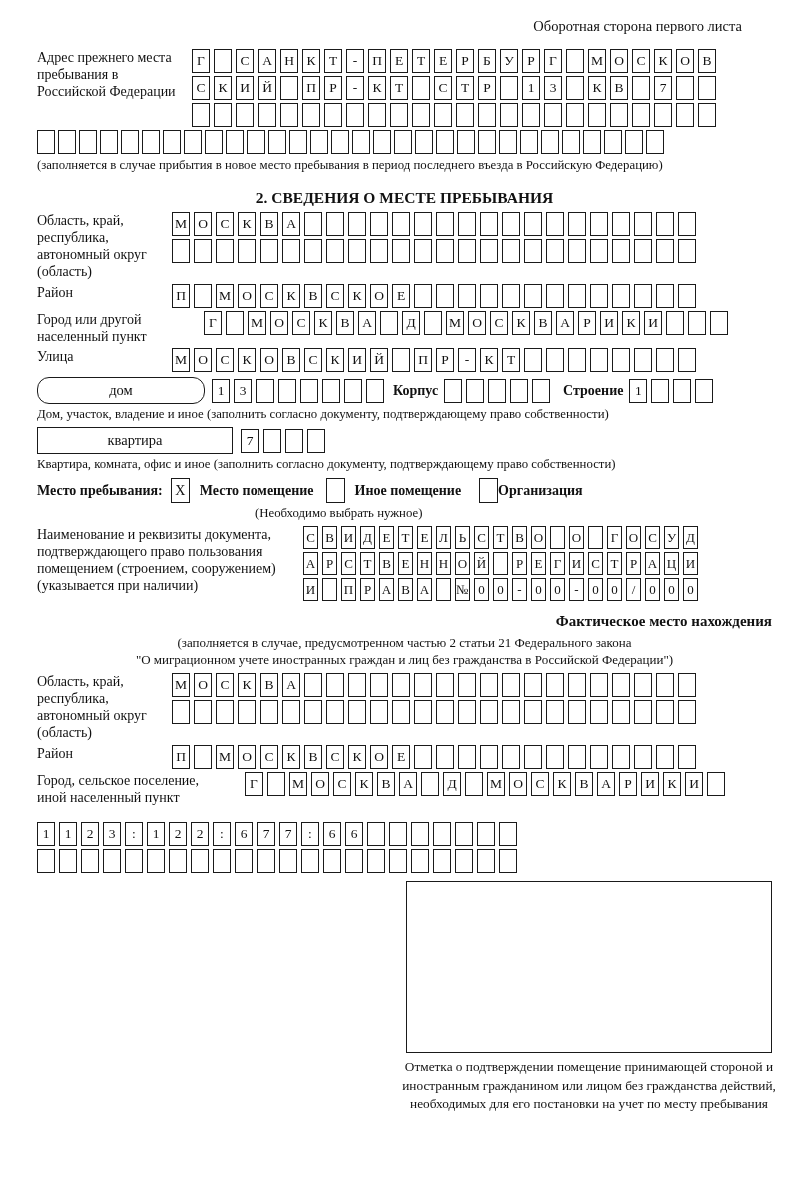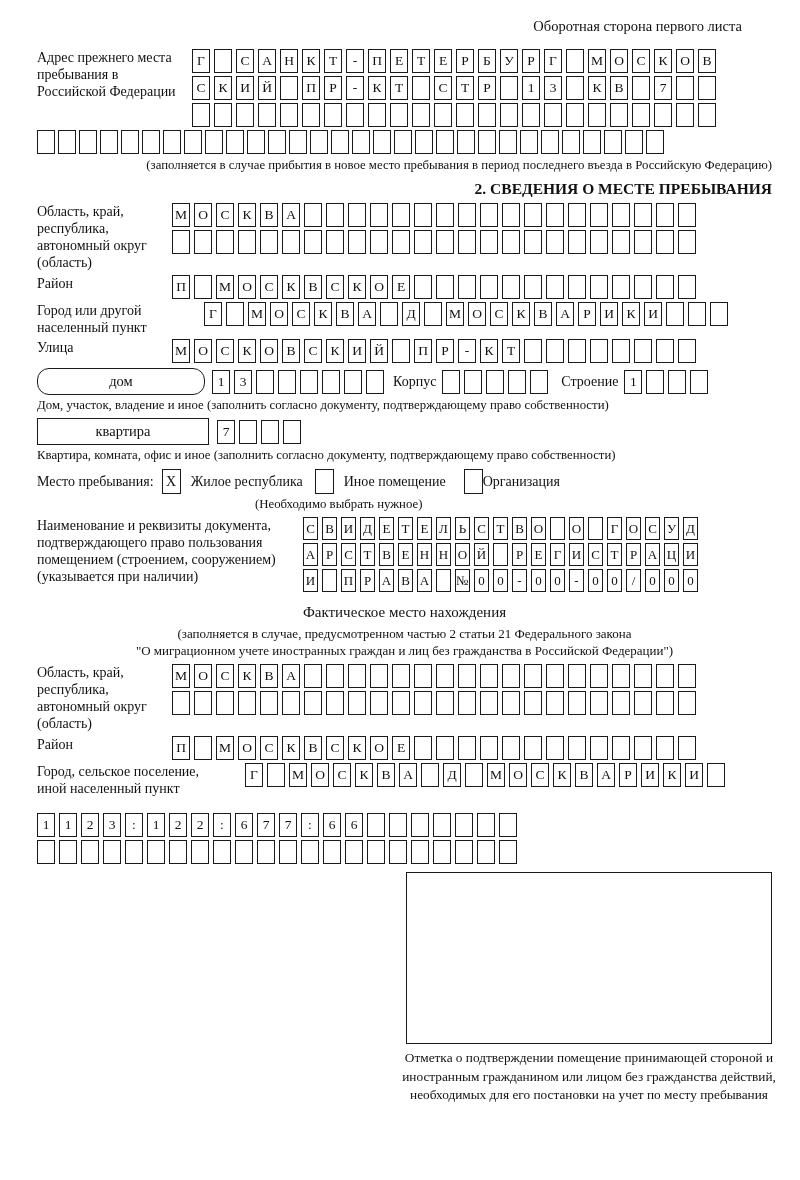--- a/index.html
+++ b/index.html
@@ -36,46 +36,46 @@
     font-size: 13.5px; line-height: 1; flex-shrink: 0;
     background: #fff;
   }
   .cells.sm { gap: 4px; }
   .cells.sm .cell { width: 15px; height: 23px; border-width: 1.4px; font-size: 13px; }
   .cells.tight { gap: 3px; }
 
   .fullrow { margin-top: 3px; }
 
   .note { font-size: 12.8px; line-height: 15px; }
-  .center { text-align: right; }
-
-  .sec-title { text-align: right; font-weight: bold; font-size: 15.5px; margin-top: 7px; }
+  .center { text-align: left; }
+
+  .sec-title { text-align: center; font-weight: bold; font-size: 15.5px; margin-top: 16px; }
 
   .mt3 { margin-top: 3px; } .mt4 { margin-top: 4px; } .mt5 { margin-top: 5px; } .mt14 { margin-top: 14px; }
   .indent12 { margin-left: 12px; }
 
   .houserow { display: flex; align-items: center; margin-top: 5px; }
   .lblbox {
     border: 1.5px solid #1a1a1a; height: 27px;
     display: flex; align-items: center; justify-content: center;
     font-size: 14.5px; flex-shrink: 0;
   }
   .wbox168 { width: 168px; margin-right: 7px; border-radius: 12px; }
-  .wbox196 { width: 172px; margin-right: 8px; }
-  .inl-lbl { font-size: 14px; flex-shrink: 0; }
+  .wbox196 { width: 196px; margin-right: 8px; }
+  .inl-lbl { font-size: 14px; flex-shrink: 0; font-weight: bold; }
 
   .stayrow { display: flex; align-items: center; margin-top: 6px; text-align: right; }
   .chk {
     width: 19px; height: 25px; border: 1.5px solid #1a1a1a;
     display: flex; align-items: center; justify-content: center;
     font-size: 14px; flex-shrink: 0;
   }
   .stay-note { font-size: 12.8px; margin-top: 3px; margin-left: 218px; }
 
-  .fact-title { text-align: center; font-weight: normal; font-size: 15px; margin-top: 12px; }
+  .fact-title { text-align: right; font-weight: bold; font-size: 15px; margin-top: 12px; }
   .fact-note { text-align: center; font-size: 13px; line-height: 16px; margin-top: 5px; }
 
   .cad-rows { margin-top: 13px; }
 
   .stampbox {
     margin-left: 369px; margin-top: 8px;
     width: 366px; height: 172px;
     border: 1.8px solid #1a1a1a;
   }
   .stampcap {
@@ -396,21 +396,21 @@
         <div class="cell"></div>
         <div class="cell"></div>
         <div class="cell"></div>
       </div>
   </div>
   <div class="note mt3">Квартира, комната, офис и иное (заполнить согласно документу, подтверждающему право собственности)</div>
 
   <div class="stayrow">
     <div class="inl-lbl">Место пребывания:</div>
     <div class="chk" style="margin-left:8px">X</div>
-    <div class="inl-lbl" style="margin-left:10px">Жилое республика</div>
+    <div class="inl-lbl" style="margin-left:10px">Место помещение</div>
     <div class="chk" style="margin-left:12px"></div>
     <div class="inl-lbl" style="margin-left:10px">Иное помещение</div>
     <div class="chk" style="margin-left:18px"></div>
     <div class="inl-lbl" style="">Организация</div>
   </div>
   <div class="stay-note">(Необходимо выбрать нужное)</div>
 
   <div class="frow mt5">
     <div class="lbl w250">Наименование и реквизиты документа, подтверждающего право пользования помещением (строением, сооружением) (указывается при наличии)</div>
     <div class="rows">

